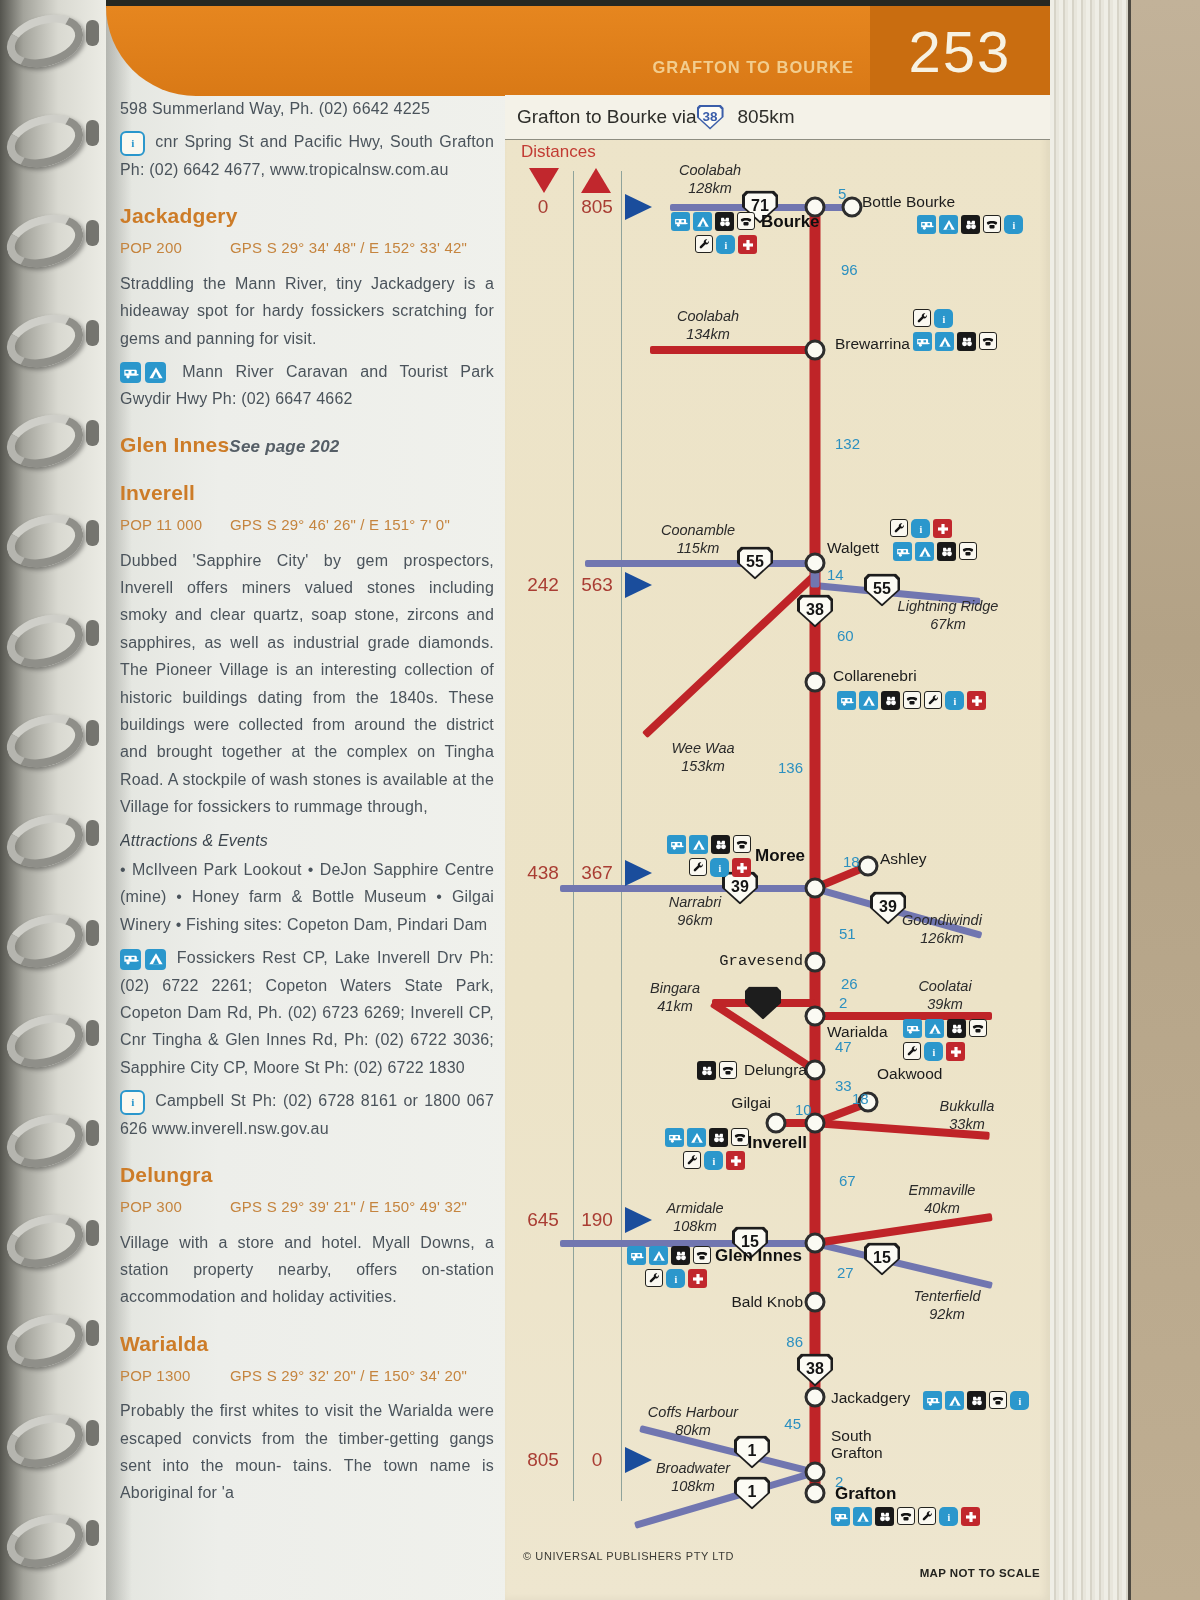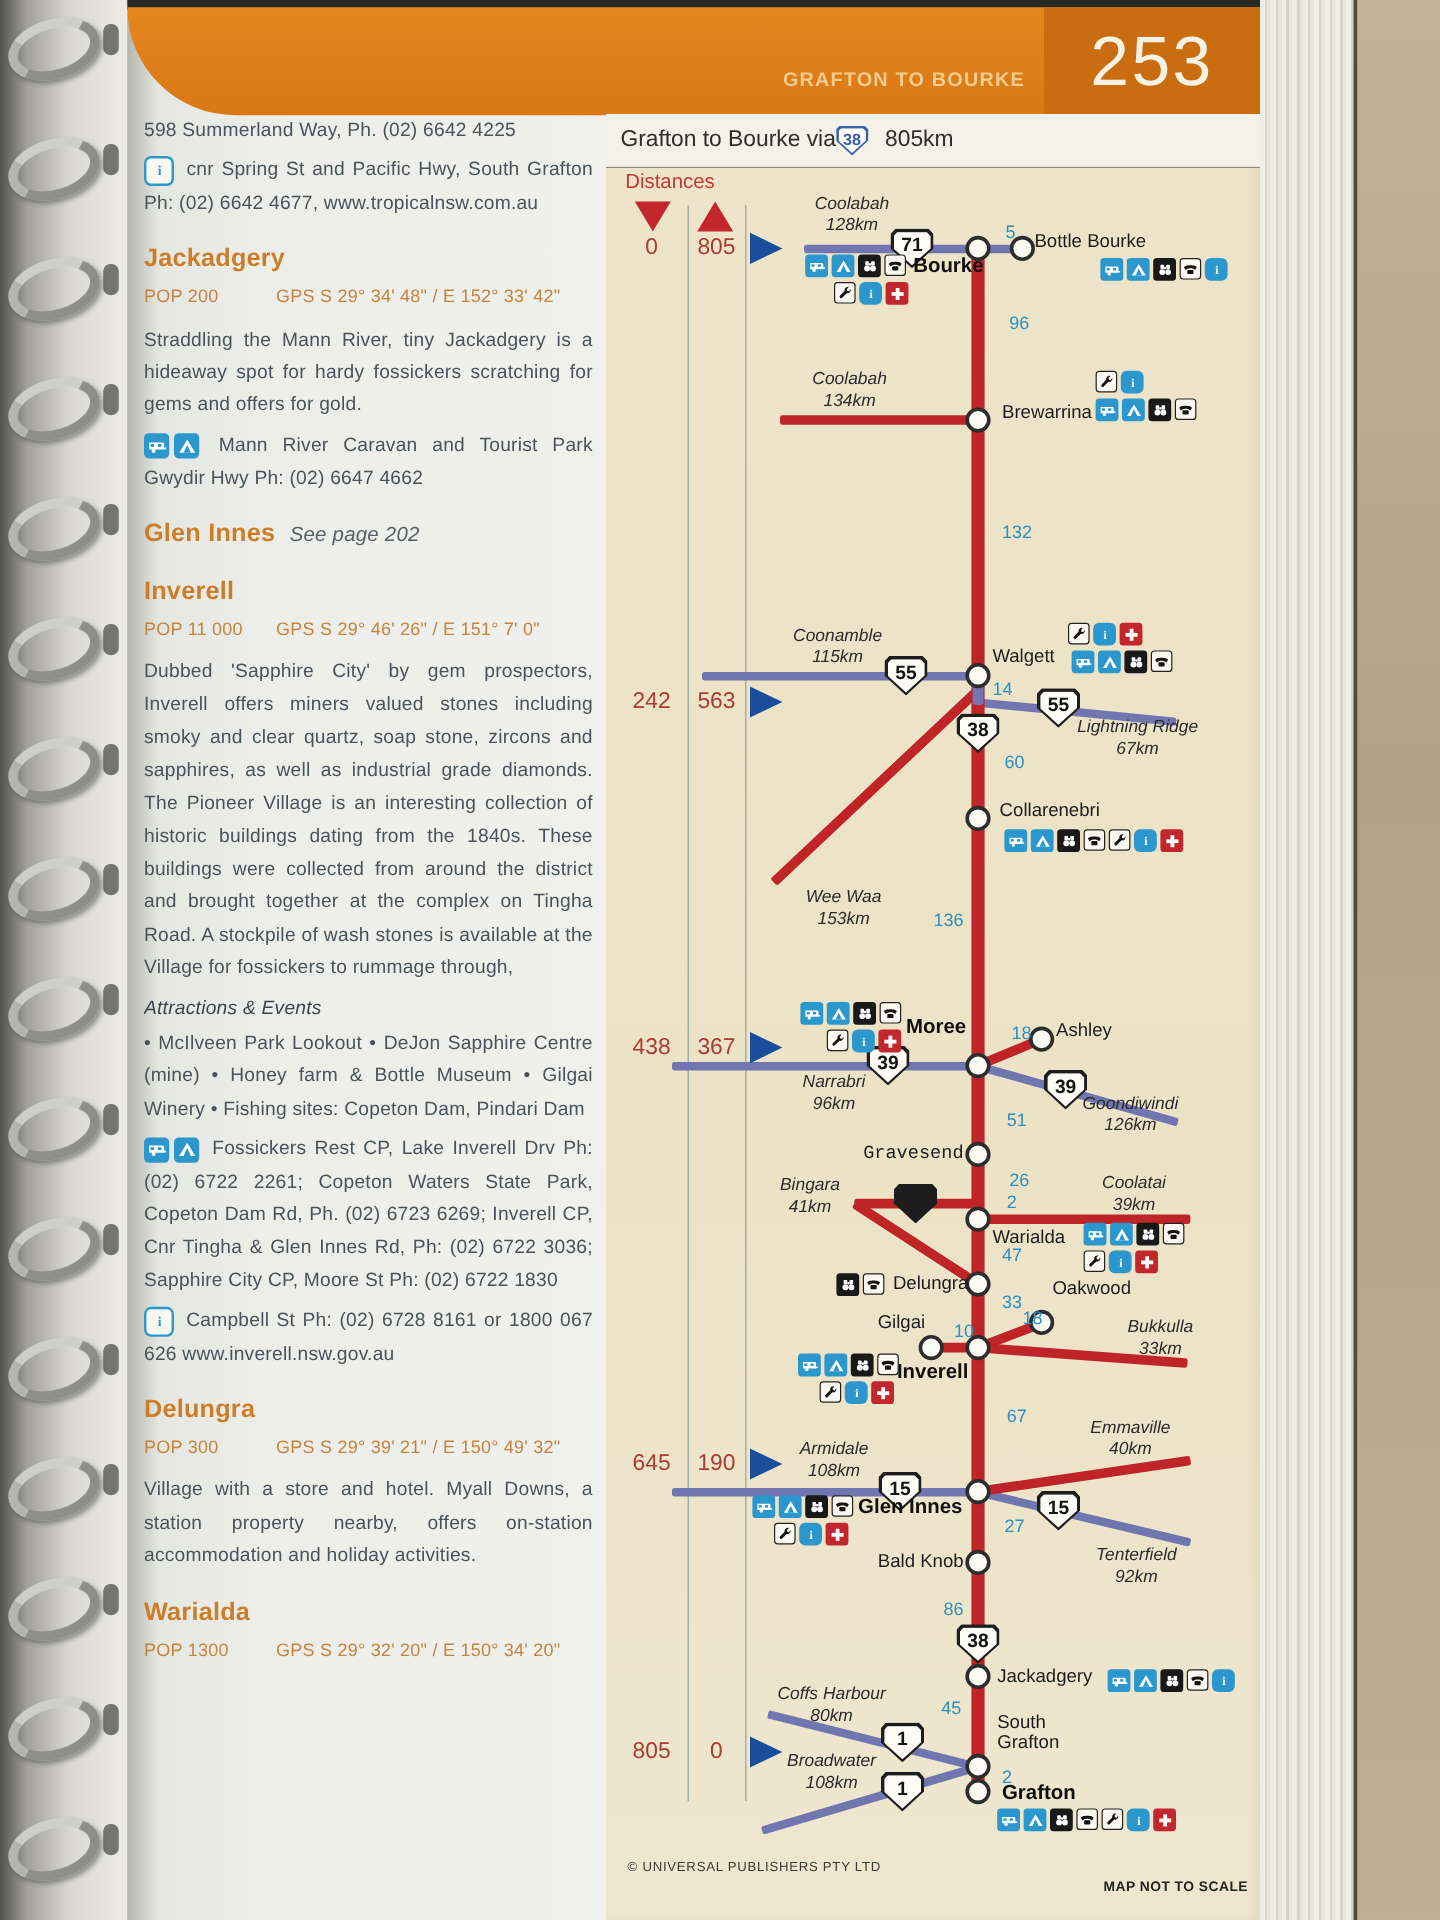--- a/index.html
+++ b/index.html
@@ -28,21 +28,21 @@
   .pageno{font-size:58px;color:#f7f2e3;letter-spacing:2px;}
   
   .leftcol{position:absolute;left:14px;top:95px;width:374px;height:1505px;overflow:hidden;
     color:#4a535b;font-size:16px;line-height:27.4px;letter-spacing:.2px;text-align:justify;}
   .body-p{margin:0 0 6px 0;}
   .sec-h{font-size:21px;font-weight:bold;color:#cd7c28;margin:20px 0 6px 0;line-height:25px;text-align:left;}
   .popgps{display:flex;gap:26px;color:#c5843e;font-size:15px;margin:0 0 8px 0;text-align:left;}
   .popgps .pop{min-width:84px;}
   .headnote{margin:18px 0 0 0;text-align:left;}
   .headnote .hn-title{font-size:21px;font-weight:bold;color:#cd7c28;}
-  .headnote .hn-note{font-style:italic;font-size:17px;color:#555e66;margin-left:12px;}
+  .headnote .hn-note{font-style:italic;font-size:17px;color:#555e66;margin-left:0;font-weight:bold;}
   .italic-h{font-style:italic;color:#3c454d;margin:0 0 2px 0;text-align:left;}
   .ic{display:inline-flex;align-items:center;justify-content:center;width:21px;height:21px;
     border-radius:4px;margin-right:4px;vertical-align:-4px;}
   .ic svg{width:16px;height:16px;}
   
   .map-panel{position:absolute;left:399px;top:95px;width:545px;height:1505px;
     background:linear-gradient(180deg,#ede4c9,#ece3c7 60%,#eee6cf 100%);
     box-shadow:-4px 0 8px rgba(0,0,0,.06) inset;}
   .map-title{position:absolute;left:0;top:0;width:545px;height:45px;background:#f4f2e8;
     border-bottom:1px solid #8e8e82;display:flex;align-items:center;
@@ -149,21 +149,21 @@
         <div class="body-p"><span class="ic w" style="background: rgb(250, 248, 240); border: 2px solid rgb(43, 151, 204); border-radius: 6px;">
             <svg viewBox="0 0 24 24">
               <text x="12" y="18" text-anchor="middle" font-family="Liberation Serif,serif" font-size="17" font-weight="bold" fill="#2b97cc">i</text>
             </svg>
           </span><span> cnr Spring St and Pacific Hwy, South Grafton Ph: (02) 6642 4677, www.tropicalnsw.com.au</span></div>
         <div class="sec-h">Jackadgery</div>
         <div class="popgps">
           <span class="pop">POP 200</span>
           <span>GPS S 29° 34' 48" / E 152° 33' 42"</span>
         </div>
-        <div class="body-p">Straddling the Mann River, tiny Jackadgery is a hideaway spot for hardy fossickers scratching for gems and offers for gold.</div>
+        <div class="body-p">Straddling the Mann River, tiny Jackadgery is a hideaway spot for hardy fossickers scratching for gems and panning for visit.</div>
         <div class="body-p"><span class="ic" style="background: rgb(43, 151, 204);">
             <svg viewBox="0 0 24 24">
               <path fill="#fff" d="M2 7h16.5c1.4 0 2.2.9 2.2 2.2V16H2z"></path>
               <circle cx="7.5" cy="17.6" r="2.5" fill="#fff"></circle>
               <rect x="12.8" y="9" width="4.4" height="3.6" fill="#2b97cc"></rect>
               <rect x="3.8" y="9" width="4.4" height="3.6" fill="#2b97cc"></rect>
               <rect x="20.2" y="13.4" width="3" height="2.2" fill="#fff"></rect>
             </svg>
           </span><span class="ic" style="background: rgb(43, 151, 204);">
             <svg viewBox="0 0 24 24">
@@ -203,20 +203,21 @@
         <div class="popgps">
           <span class="pop">POP 300</span>
           <span>GPS S 29° 39' 21" / E 150° 49' 32"</span>
         </div>
         <div class="body-p">Village with a store and hotel. Myall Downs, a station property nearby, offers on-station accommodation and holiday activities.</div>
         <div class="sec-h">Warialda</div>
         <div class="popgps">
           <span class="pop">POP 1300</span>
           <span>GPS S 29° 32' 20" / E 150° 34' 20"</span>
         </div>
+        <div class="body-p">Probably the first whites to visit the Warialda were escaped convicts from the timber-getting gangs sent into the moun- tains. The town name is Aboriginal for 'a</div>
       </div>
 
     <div class="map-panel" id="mapPanel">
       <div class="map-title">
         <span>Grafton to Bourke via</span>
         <span class="shield-sm">
           <span class="out"></span>
             <span class="in">38</span>
         </span>
         <span class="km">805km</span>

